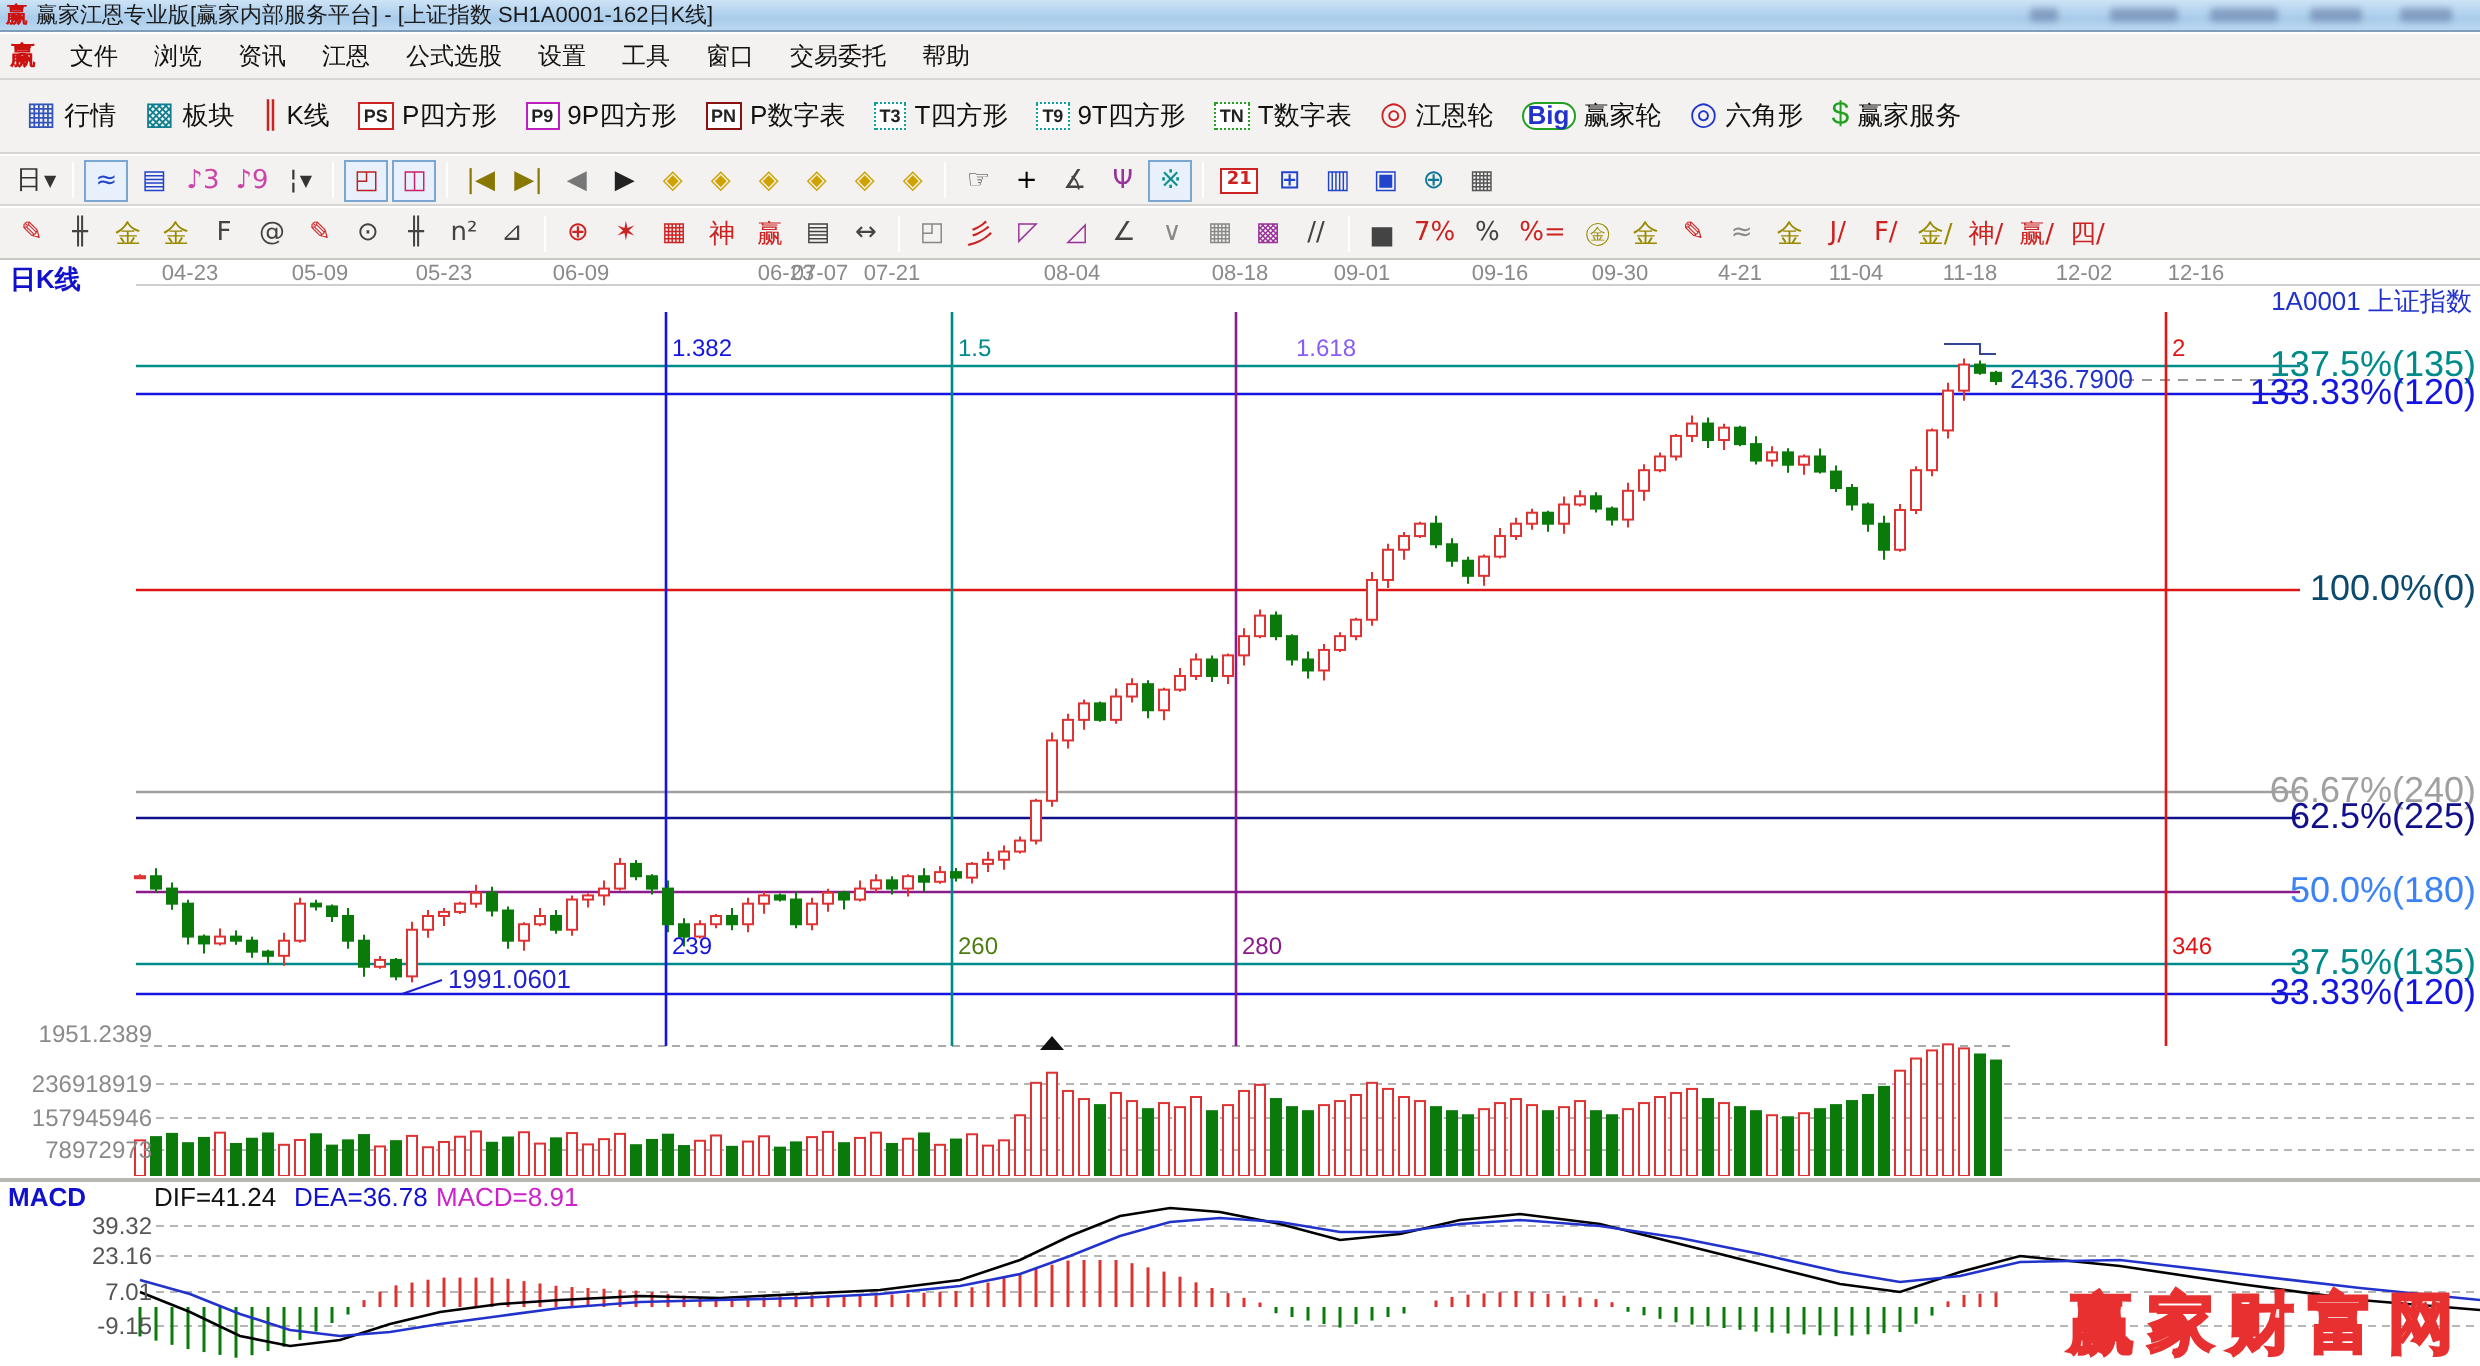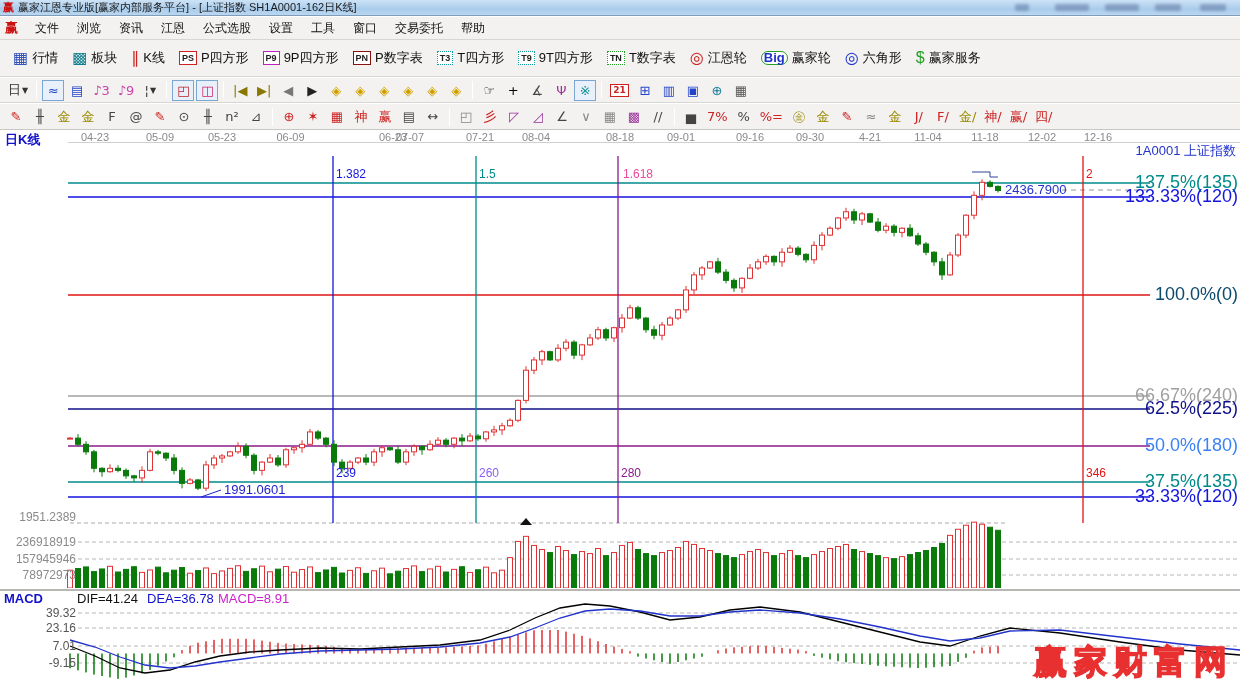--- a/index.html
+++ b/index.html
@@ -896,21 +896,21 @@
 
 <div class="lbl period-lbl">日K线</div>
 <div class="lbl symbol-lbl">1A0001  上证指数</div>
 <div id="date-labels">
     <div class="lbl date-lbl" style="left: 95px; top: 131px;">04-23</div>
     <div class="lbl date-lbl" style="left: 160px; top: 131px;">05-09</div>
     <div class="lbl date-lbl" style="left: 222px; top: 131px;">05-23</div>
     <div class="lbl date-lbl" style="left: 285px; top: 131px; padding-left: 11px;">06-09</div>
     <div class="lbl date-lbl" style="left: 357px; top: 131px; margin-left: 36px;">06-23</div>
     <div class="lbl date-lbl" style="left: 410px; top: 131px;">07-07</div>
-    <div class="lbl date-lbl" style="left: 480px; top: 131px;">07-21</div>
+    <div class="lbl date-lbl" style="left: 446px; top: 131px;">07-21</div>
     <div class="lbl date-lbl" style="left: 536px; top: 131px;">08-04</div>
     <div class="lbl date-lbl" style="left: 620px; top: 131px;">08-18</div>
     <div class="lbl date-lbl" style="left: 681px; top: 131px;">09-01</div>
     <div class="lbl date-lbl" style="left: 750px; top: 131px;">09-16</div>
     <div class="lbl date-lbl" style="left: 810px; top: 131px;">09-30</div>
     <div class="lbl date-lbl" style="left: 870px; top: 131px;">4-21</div>
     <div class="lbl date-lbl" style="left: 928px; top: 131px;">11-04</div>
     <div class="lbl date-lbl" style="left: 985px; top: 131px;">11-18</div>
     <div class="lbl date-lbl" style="left: 1042px; top: 131px;">12-02</div>
     <div class="lbl date-lbl" style="left: 1098px; top: 131px;">12-16</div>
@@ -922,22 +922,22 @@
     <div class="lbl gann-lbl" style="top: 389px; color: rgb(160, 160, 160);">66.67%(240)</div>
     <div class="lbl gann-lbl" style="top: 402px; color: rgb(16, 16, 138);">62.5%(225)</div>
     <div class="lbl gann-lbl" style="top: 439px; color: #3b82f6;">50.0%(180)</div>
     <div class="lbl gann-lbl" style="top: 475px; color: rgb(0, 139, 139);">37.5%(135)</div>
     <div class="lbl gann-lbl" style="top: 490px; color: rgb(21, 21, 224);">33.33%(120)</div>
   </div>
 <div id="vline-labels">
     <div class="lbl" style="left: 336px; top: 168px; font-size: 12px; color: rgb(21, 21, 224);">1.382</div>
     <div class="lbl" style="left: 336px; top: 467px; font-size: 12px; color: rgb(21, 21, 224);">239</div>
     <div class="lbl" style="left: 479px; top: 168px; font-size: 12px; color: rgb(0, 139, 139);">1.5</div>
-    <div class="lbl" style="left: 479px; top: 467px; font-size: 12px; color: #8b5cf6;">260</div>
-    <div class="lbl" style="left: 623px; top: 168px; font-size: 12px; color: #ec4899;">1.618</div>
+    <div class="lbl" style="left: 479px; top: 467px; font-size: 12px; color: #4d7c0f;">260</div>
+    <div class="lbl" style="left: 648px; top: 168px; font-size: 12px; color: #8b5cf6;">1.618</div>
     <div class="lbl" style="left: 621px; top: 467px; font-size: 12px; color: rgb(139, 26, 139);">280</div>
     <div class="lbl" style="left: 1086px; top: 168px; font-size: 12px; color: rgb(224, 21, 21);">2</div>
     <div class="lbl" style="left: 1086px; top: 467px; font-size: 12px; color: rgb(224, 21, 21);">346</div>
   </div>
 
 <div class="lbl r-lbl" style="top:511px">1951.2389</div>
 <div class="lbl" style="left:224px;top:483px;color:#2222cc;font-size:13px">1991.0601</div>
 <div class="lbl" style="left:1005px;top:183px;color:#2233cc;font-size:13px">2436.7900</div>
 <div id="volume-labels">
     <div class="lbl r-lbl" style="top: 536px;">236918919</div>

